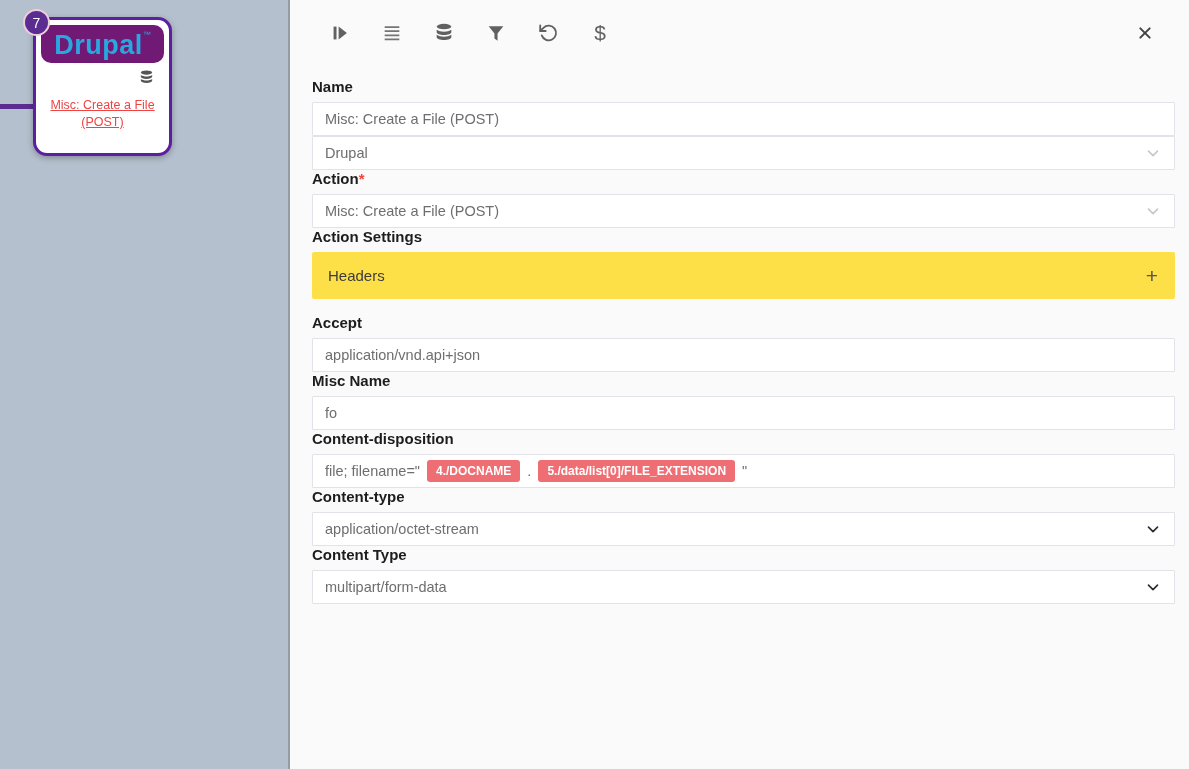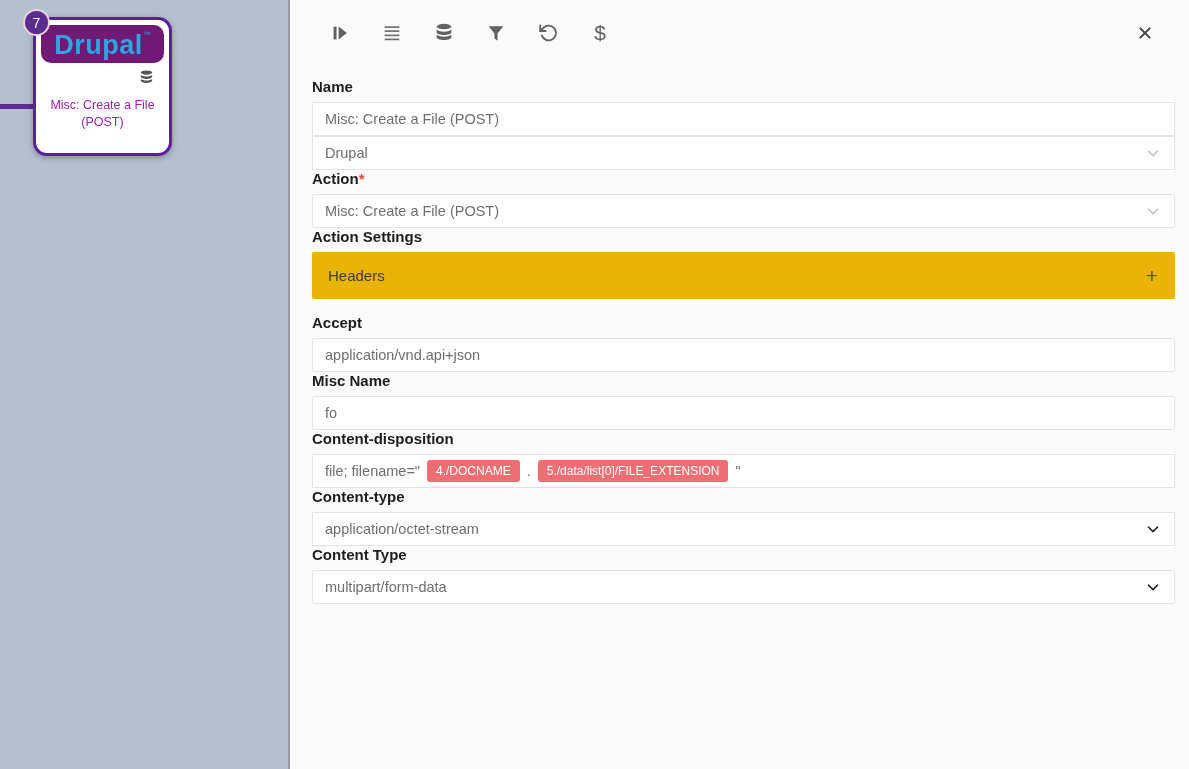--- a/index.html
+++ b/index.html
@@ -61,22 +61,23 @@
   .drupal-tm { font-size: 8px; vertical-align: top; color: #29a8e0; }
   .node-type-icon {
     display: block;
     margin: 6px 14px 0 auto;
     width: 17px; height: 17px;
   }
   .node-title {
     margin-top: 11px;
     text-align: center;
     font-size: 12.5px;
-    color: #a21caf;
+    color: #ef4444;
     line-height: 1.32;
+    text-decoration: underline;
   }
 
   
   .panel {
     flex: 1;
     height: 100%;
     background: #fafafa;
     padding: 0 14px 0 22px;
   }
   .toolbar {
@@ -132,36 +133,36 @@
   .select-box, .token-input {
     display: flex;
     align-items: center;
     cursor: pointer;
   }
   .select-box .val { flex: 1; }
   .chev { width: 18px; height: 18px; }
 
   .headers-bar {
     height: 47px;
-    background: #eab308;
+    background: #fde047;
     border-radius: 2px;
     display: flex;
     align-items: center;
     padding: 0 17px 0 16px;
     cursor: pointer;
   }
   .headers-bar .hdr-label { flex: 1; font-size: 15px; color: #3c3c3c; }
   .plus-glyph { font-size: 21px; color: #555; line-height: 1; }
 
   .token-input { gap: 7px; }
   .pill {
     background: #ee6e73;
     color: #fff;
     font-size: 12px;
-    font-weight: normal;
+    font-weight: bold;
     padding: 4px 9px;
     border-radius: 3px;
     white-space: nowrap;
   }
   .tok-txt { color: #6e6e6e; }
 </style>
 </head>
 <body>
 
 <div class="canvas">

